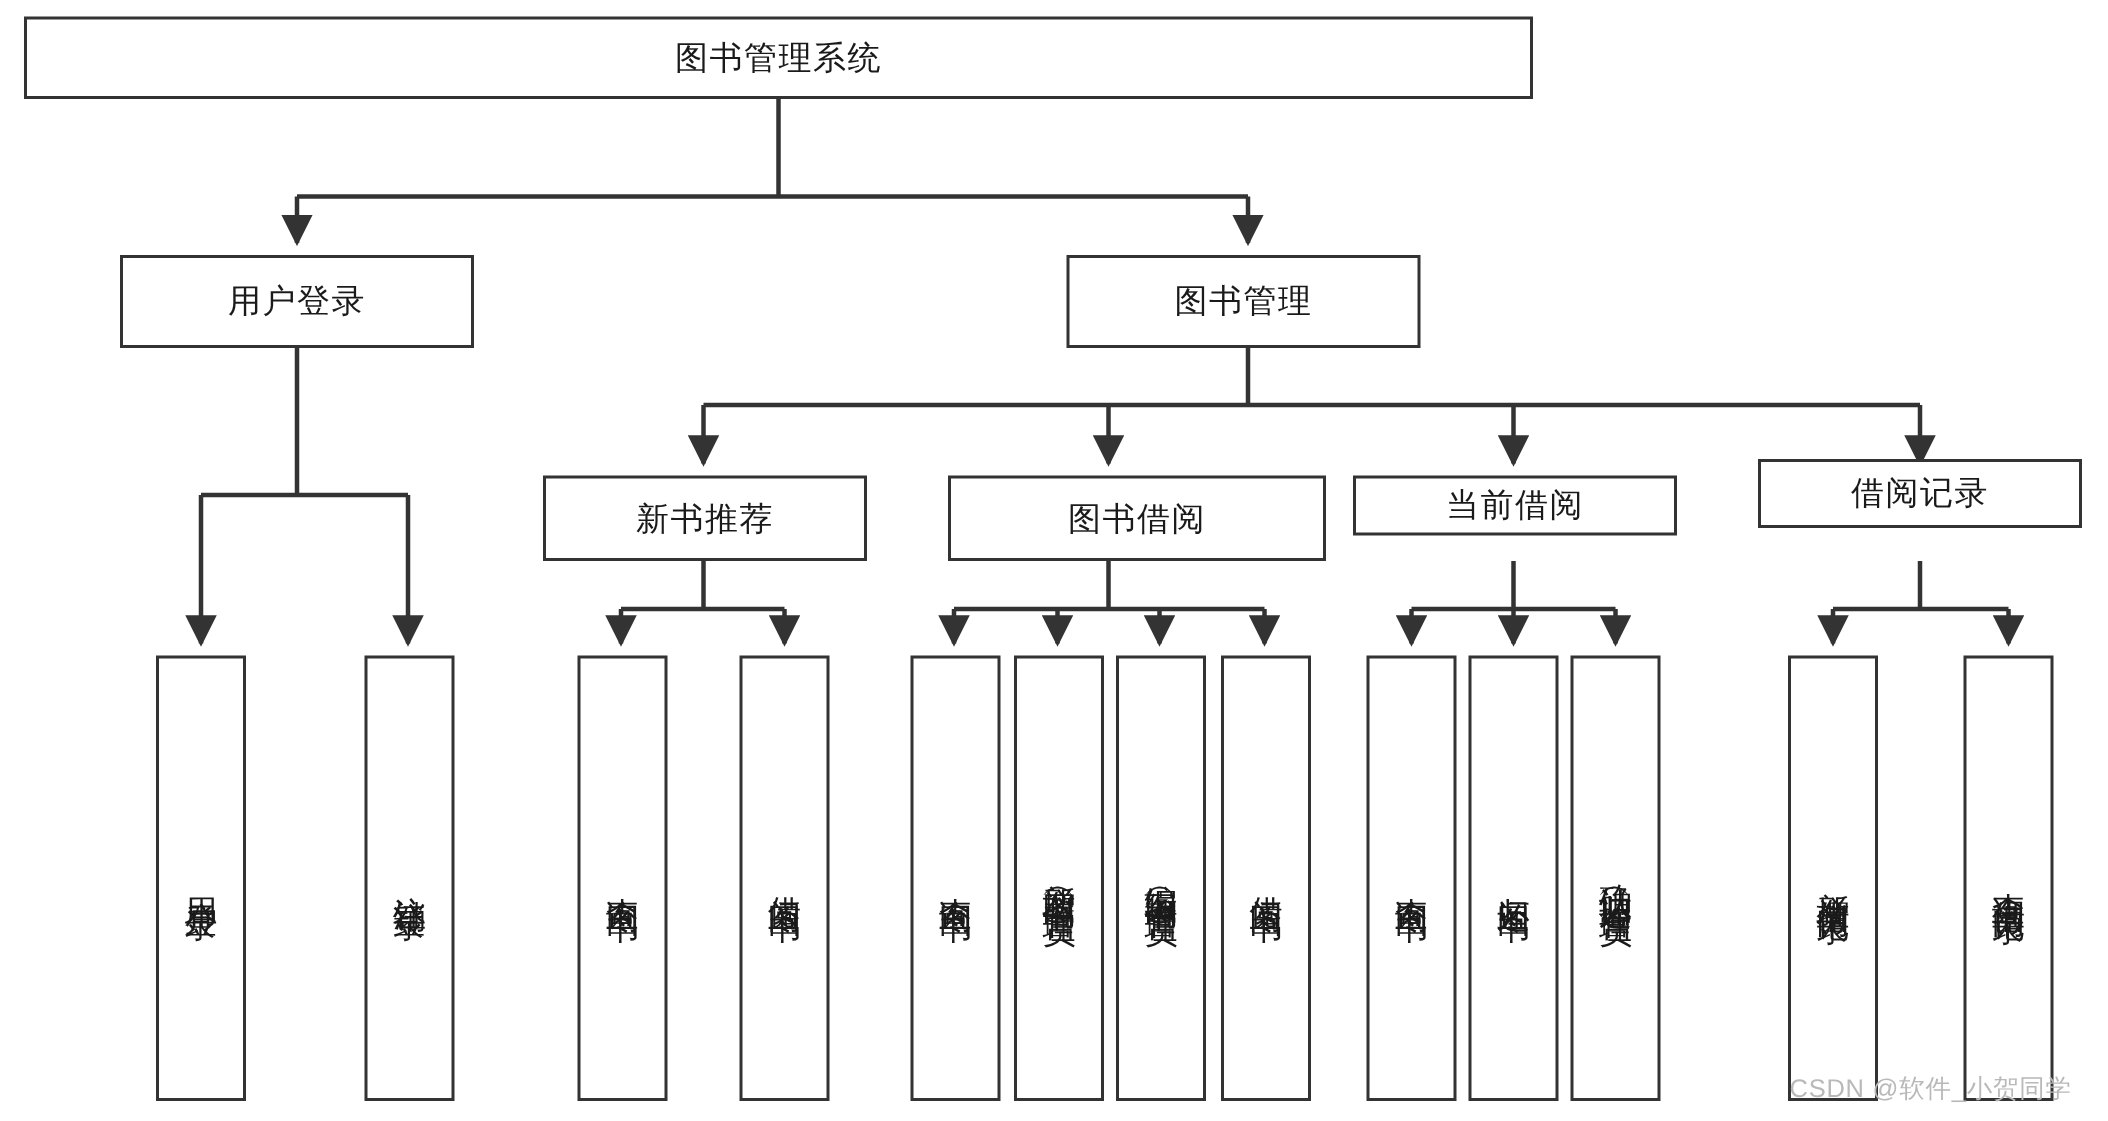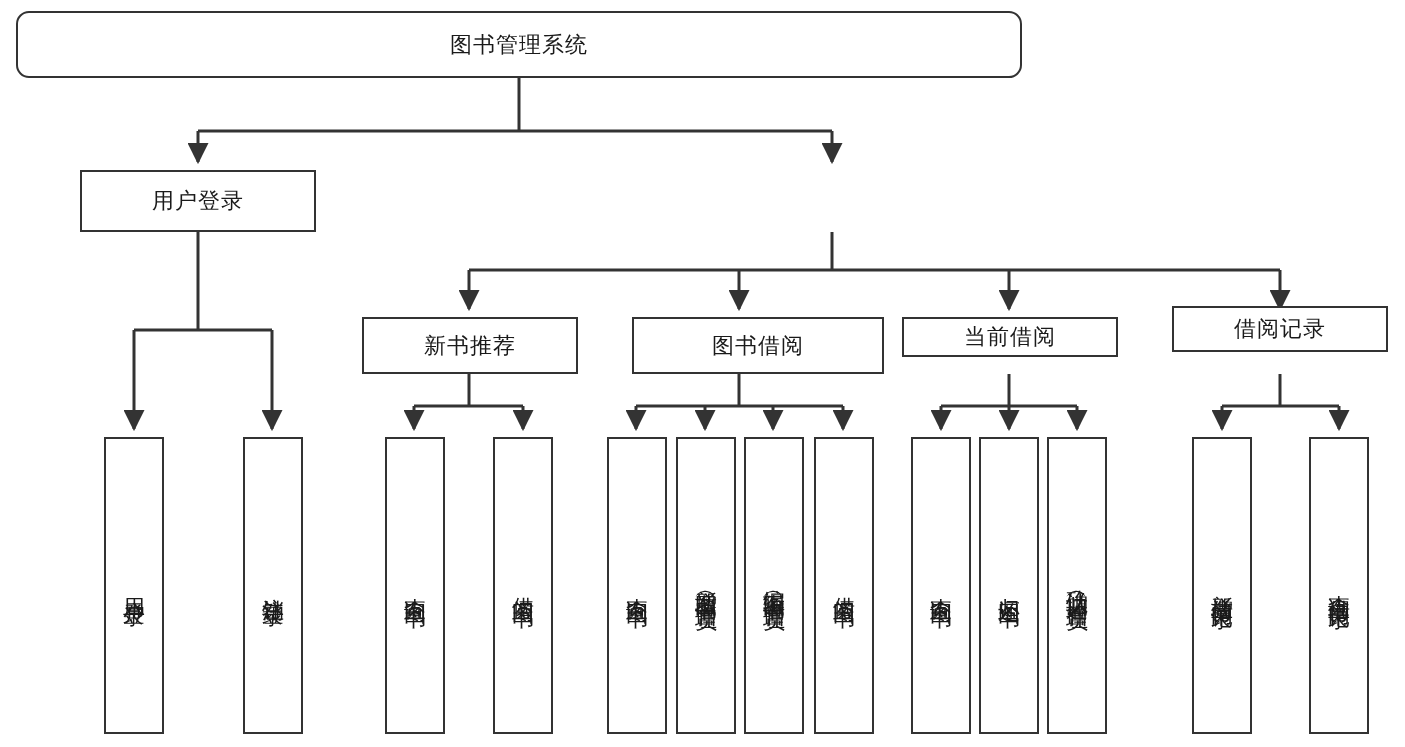--- a/index.html
+++ b/index.html
@@ -107,26 +107,29 @@
       <path d="M 1009 406 L 1009 429" marker-end="url(#arrow)"></path>
       <path d="M 1077 406 L 1077 429" marker-end="url(#arrow)"></path>
 
       <path d="M 1280 374 L 1280 406"></path>
       <path d="M 1222 406 L 1339 406"></path>
       <path d="M 1222 406 L 1222 429" marker-end="url(#arrow)"></path>
       <path d="M 1339 406 L 1339 429" marker-end="url(#arrow)"></path>
     </g>
   </svg>
 
-  <div class="node h" style="left:16px; top:11px; width:1006px; height:67px;border-radius:13px;">
+  <div class="node h" style="left:16px; top:11px; width:1006px; height:55px;">
     <span>图书管理系统</span>
   </div>
 
   <div class="node h" style="left:80px; top:170px; width:236px; height:62px;">
     <span>用户登录</span>
+  </div>
+  <div class="node h" style="left:711px; top:170px; width:236px; height:62px;">
+    <span>图书管理</span>
   </div>
 
   <div class="node h" style="left:362px; top:317px; width:216px; height:57px;">
     <span>新书推荐</span>
   </div>
   <div class="node h" style="left:632px; top:317px; width:252px; height:57px;">
     <span>图书借阅</span>
   </div>
   <div class="node h" style="left:902px; top:317px; width:216px; height:40px;">
     <span>当前借阅</span>
@@ -172,14 +175,15 @@
     <span class="vtext">确认归还（管理员）</span>
   </div>
 
   <div class="node v" style="left:1192px; top:437px; width:60px; height:297px;">
     <span class="vtext">新增借阅记录</span>
   </div>
   <div class="node v" style="left:1309px; top:437px; width:60px; height:297px;">
     <span class="vtext">查询借阅记录</span>
   </div>
 
+  <div class="watermark">CSDN @软件_小贺同学</div>
 
 </div>
 
 </body></html>

